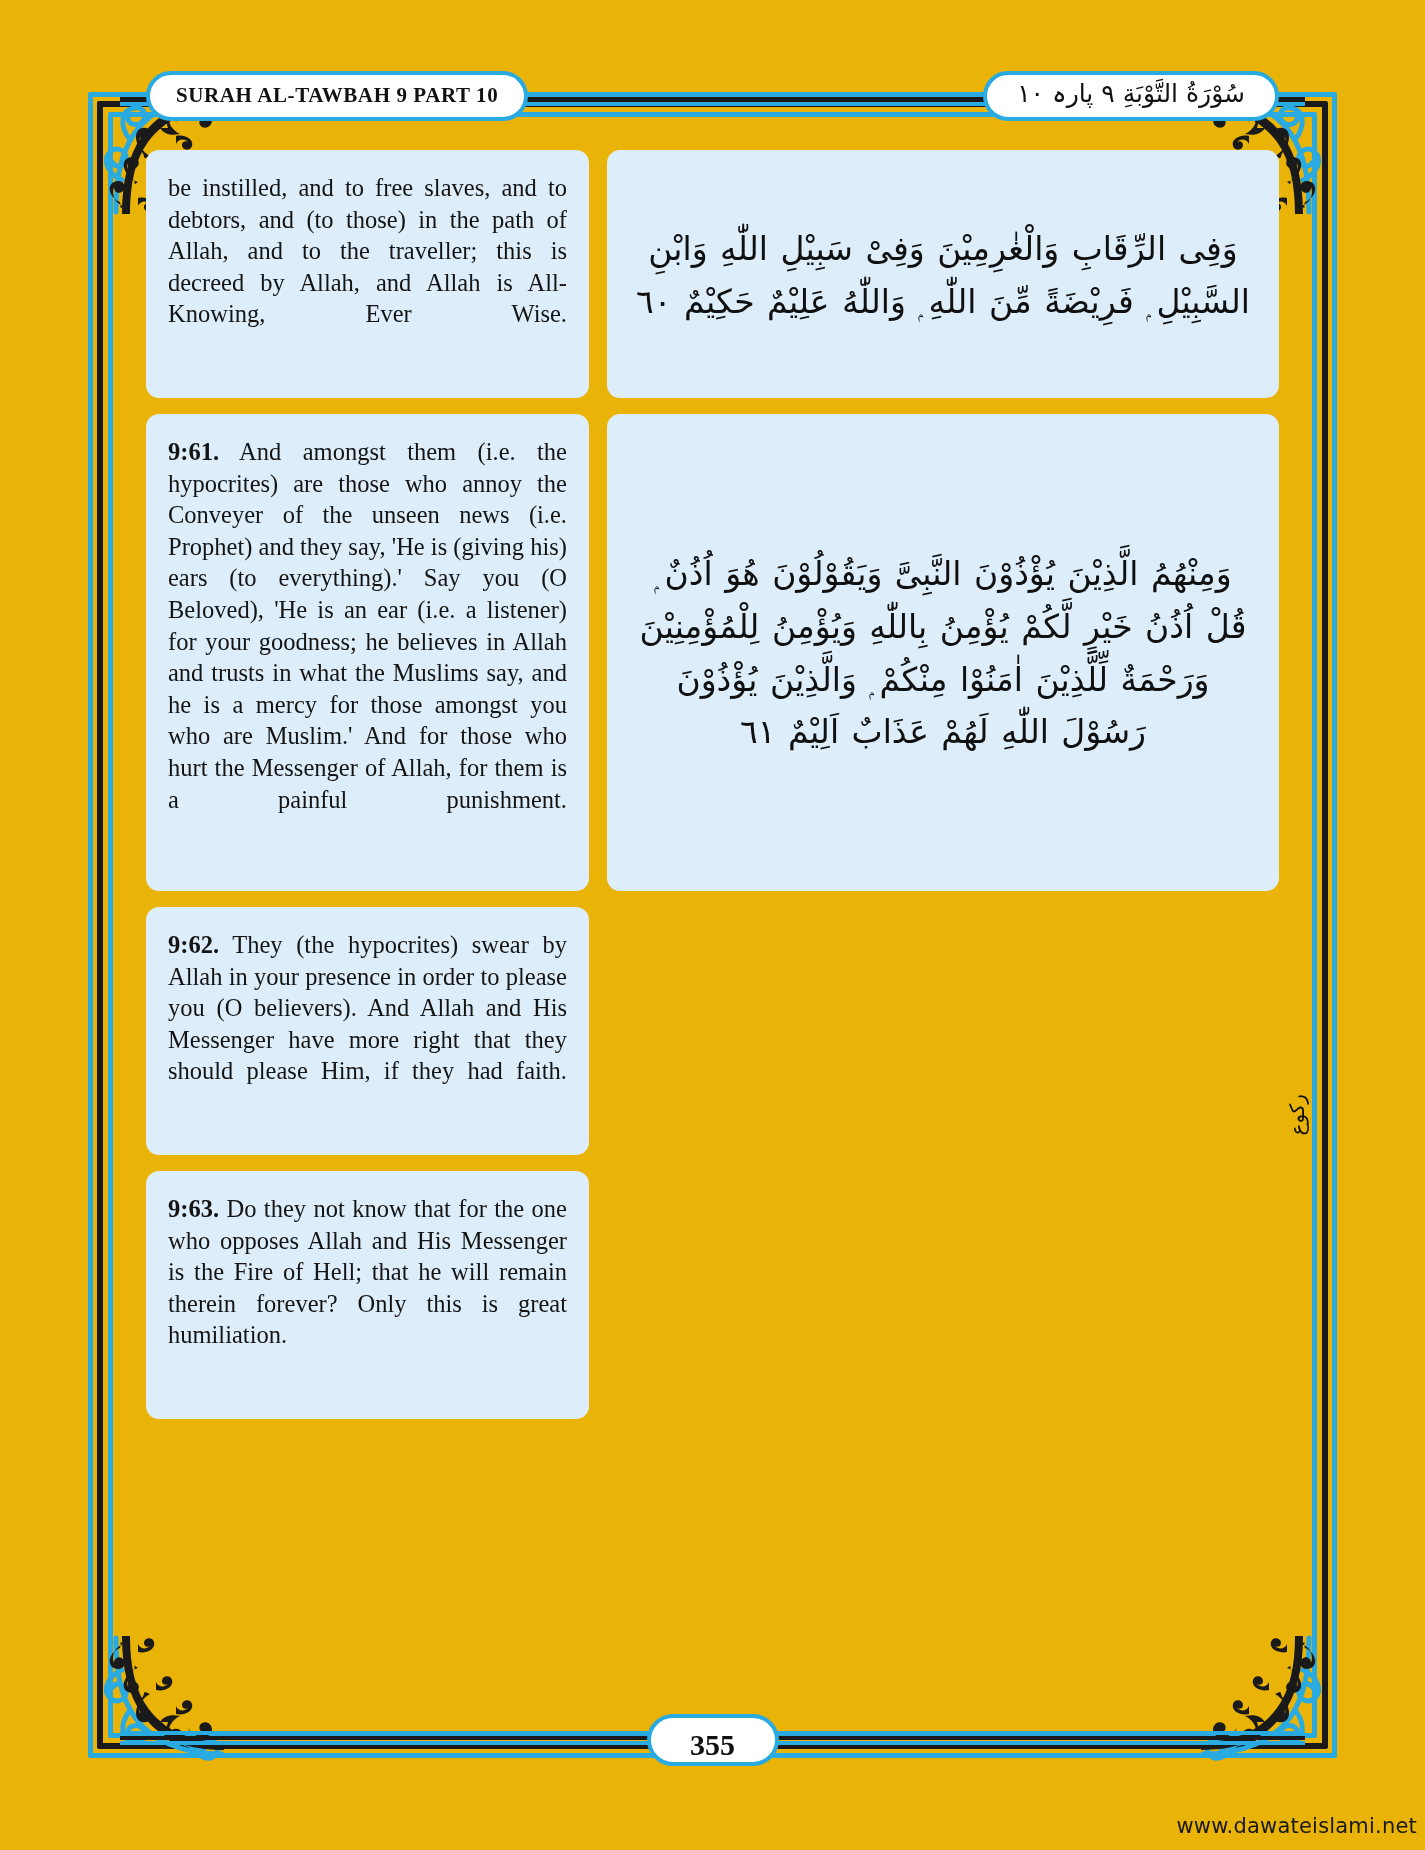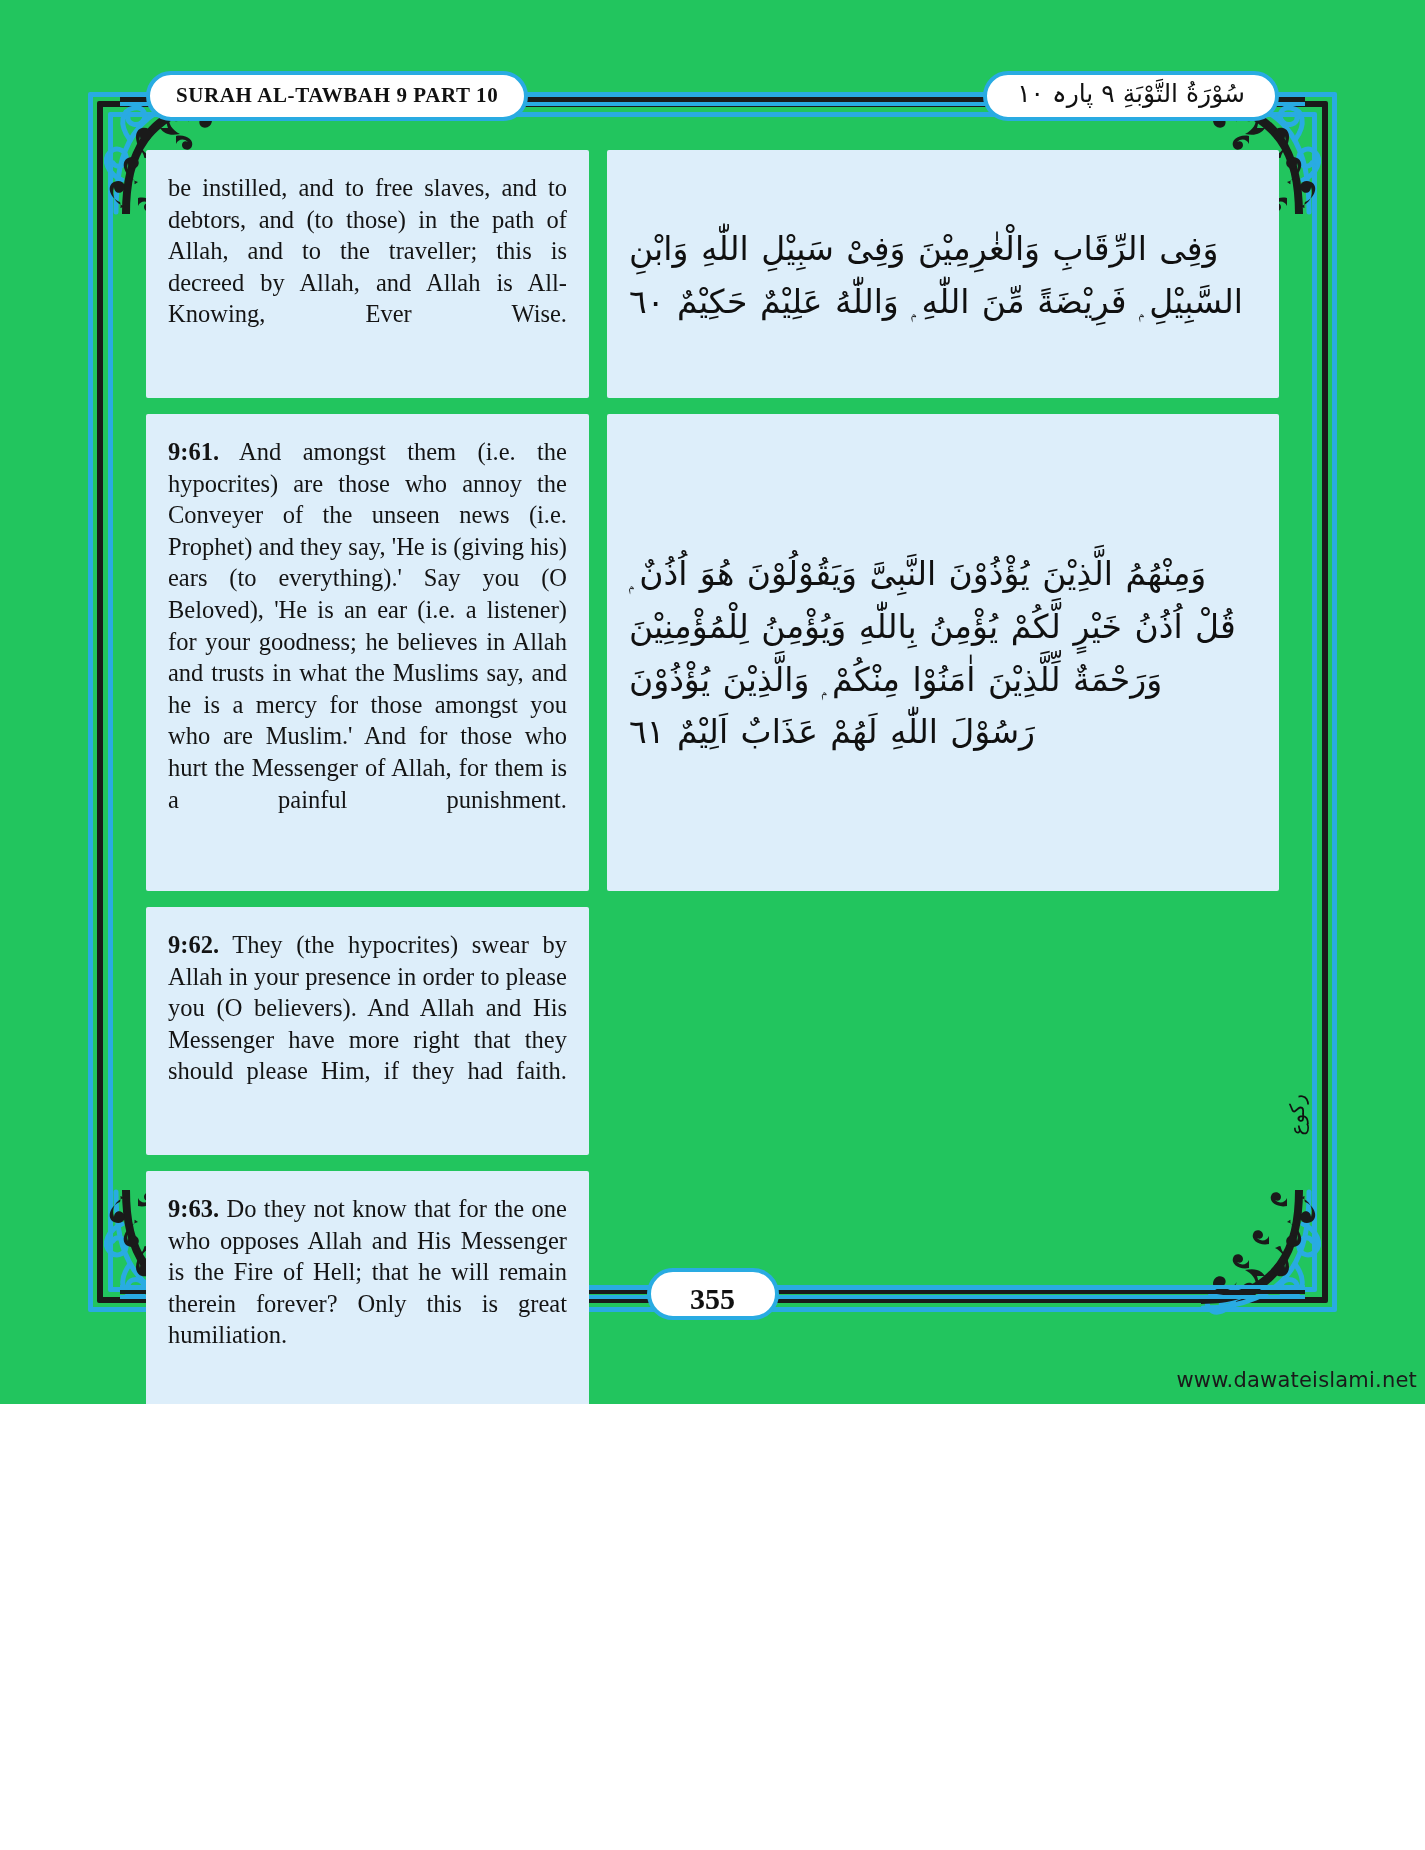--- a/index.html
+++ b/index.html
@@ -7,22 +7,22 @@
   html, body {
     width: 1425px;
     height: 1850px;
     background: #ffffff;
     font-family: "Liberation Serif", serif;
   }
 
   .page {
     position: relative;
     width: 1425px;
-    height: 1404px;
-    background: #22c55e;
+    height: 1850px;
+    background: #eab308;
     overflow: hidden;
     padding-left: 36px;
   }
 
   
   .frame-outer {
     position: absolute;
     left: 88px;  top: 92px;
     right: 88px; bottom: 92px;
     border: 5px solid #29abe2;
@@ -126,21 +126,21 @@
   }
 
   .verse-row {
     display: flex;
     gap: 18px;
     align-items: stretch;
   }
 
   .panel {
     background: #ddeefa;
-    border-radius: 2px;
+    border-radius: 13px;
     padding: 22px 22px 20px 22px;
     overflow: hidden;
   }
 
   .panel-en {
     width: 443px;
     flex: 0 0 443px;
     display: flex;
     align-items: flex-start;
   }
@@ -159,21 +159,21 @@
     text-align: justify;
     text-align-last: justify;
     width: 100%;
     hyphens: none;
   }
   .en-text .vnum { font-weight: bold; }
 
   .ar-text {
     font-family: "DejaVu Sans", "Liberation Sans", sans-serif;
     direction: rtl;
-    text-align: left;
+    text-align: center;
     color: #101010;
     font-size: 34px;
     line-height: 1.62;
     width: 100%;
     word-spacing: 2px;
   }
 
   
   .row-a .panel { min-height: 248px; }
   .row-b .panel { min-height: 477px; }

